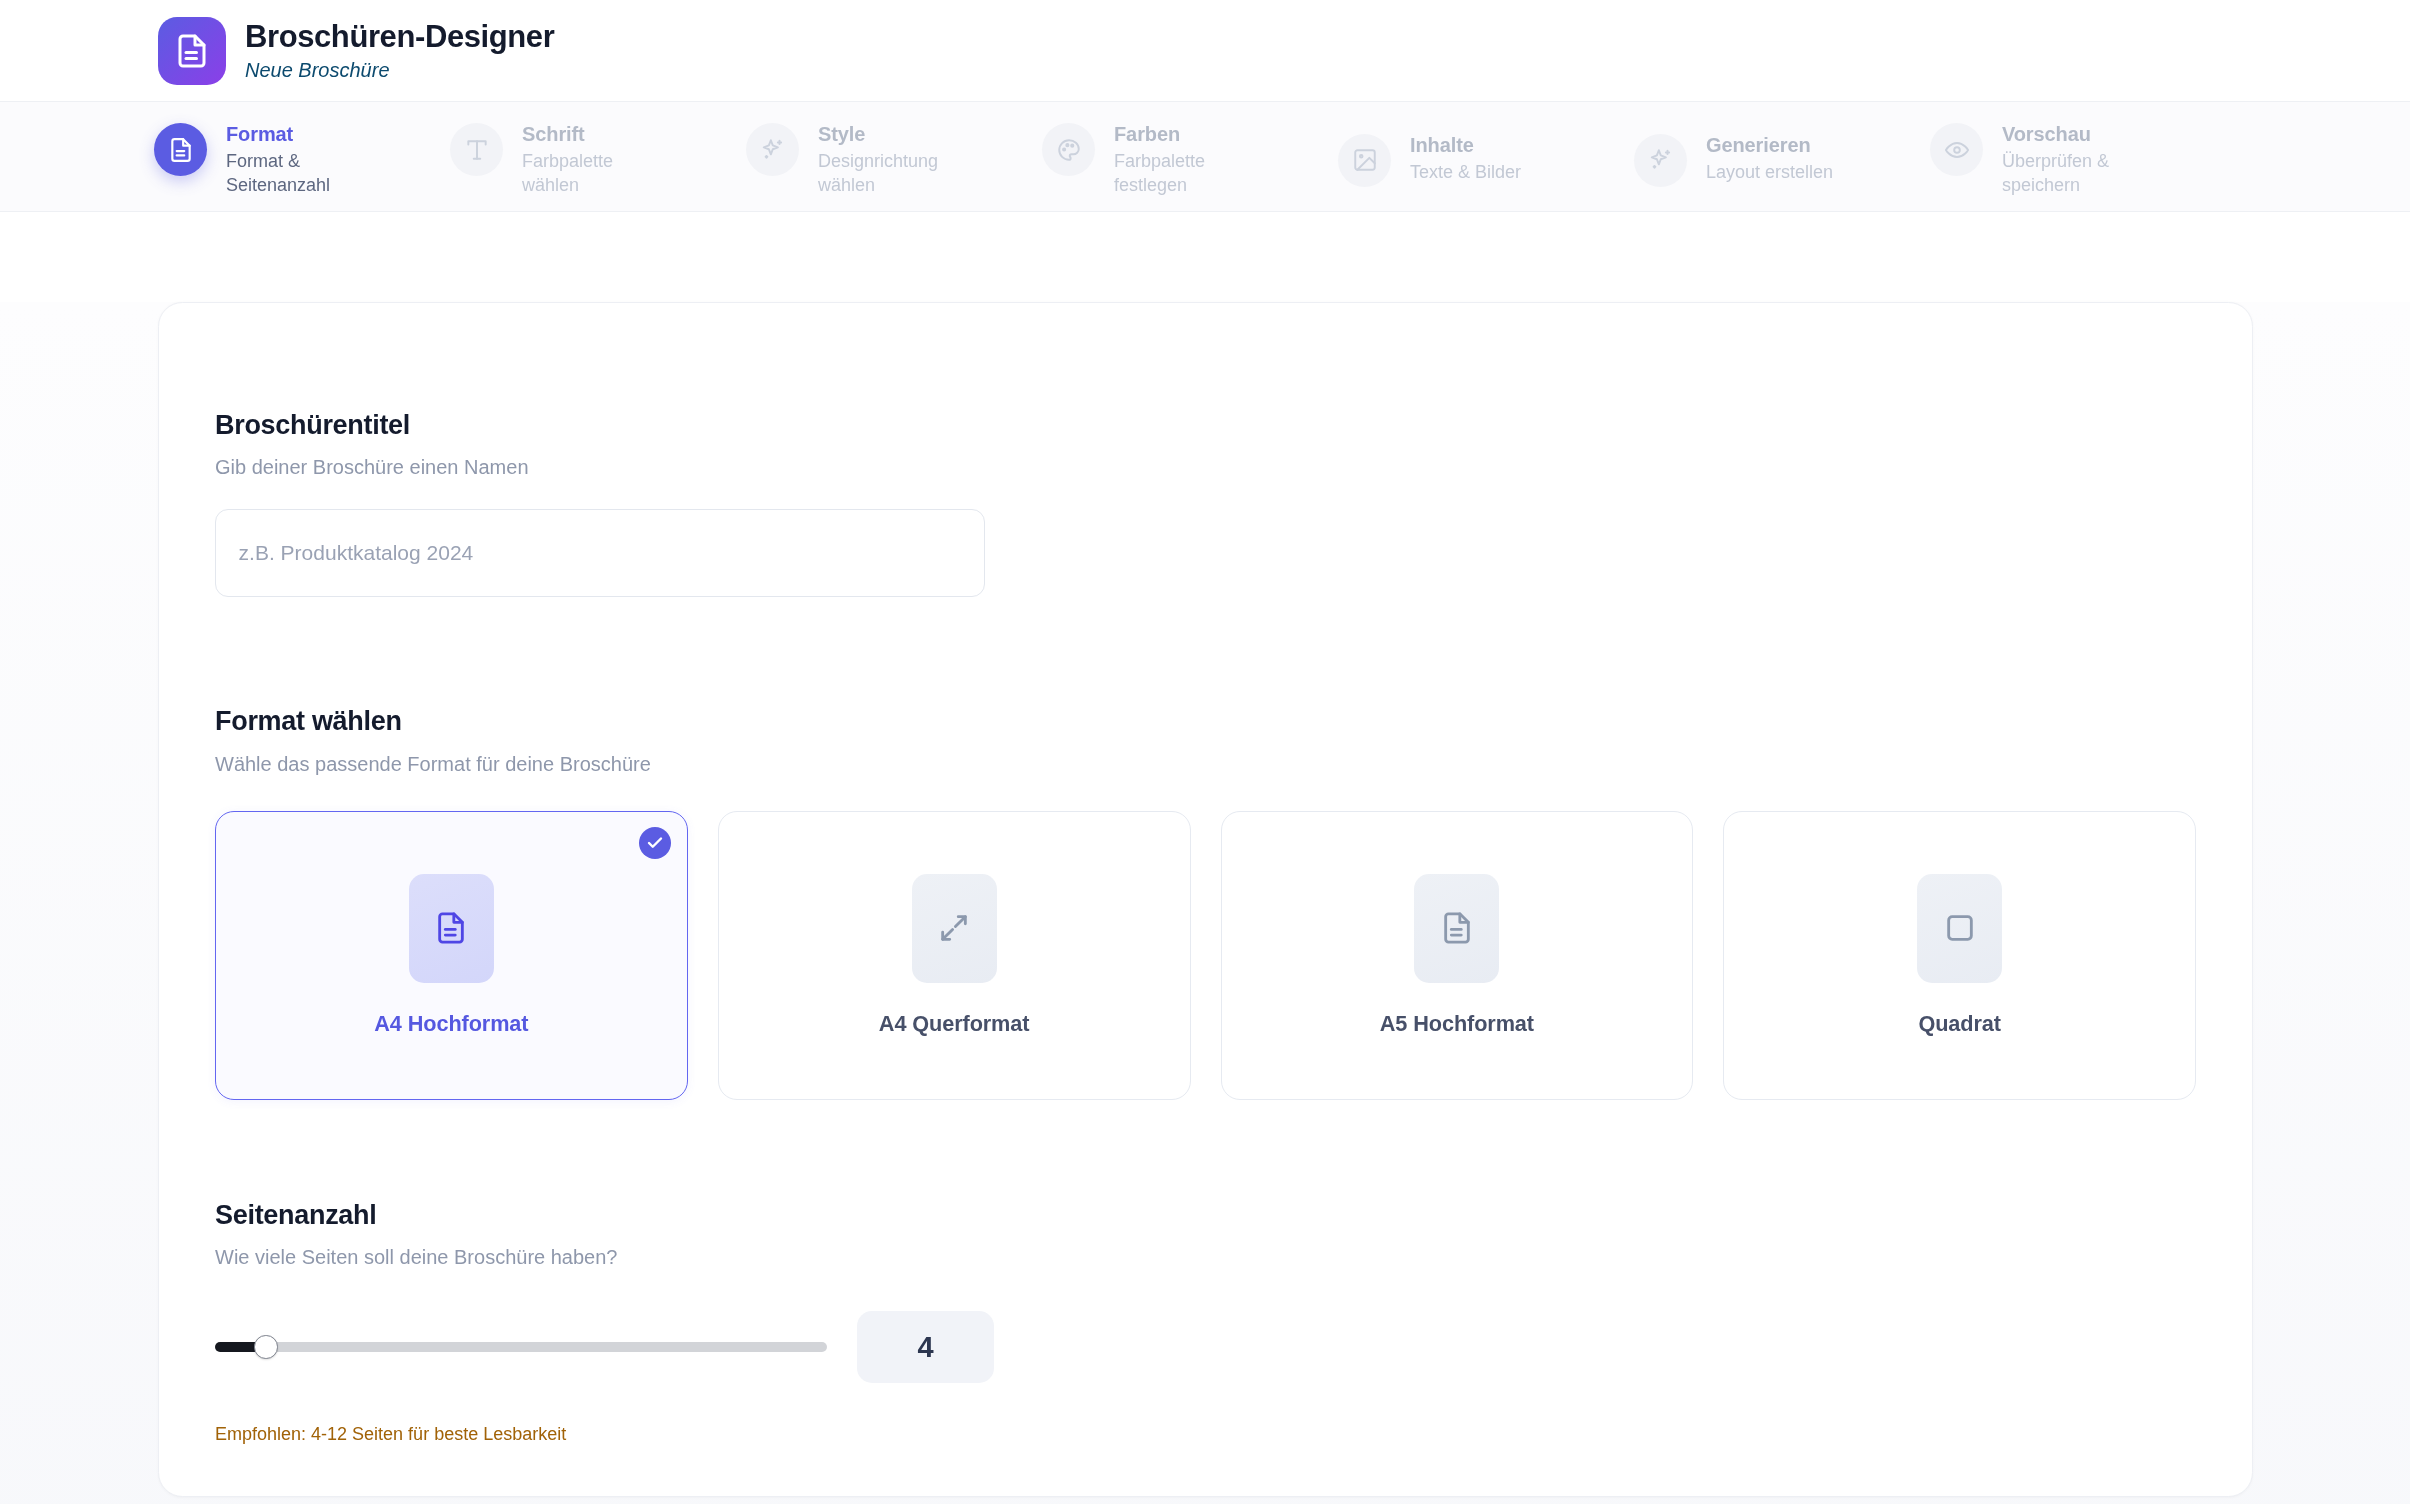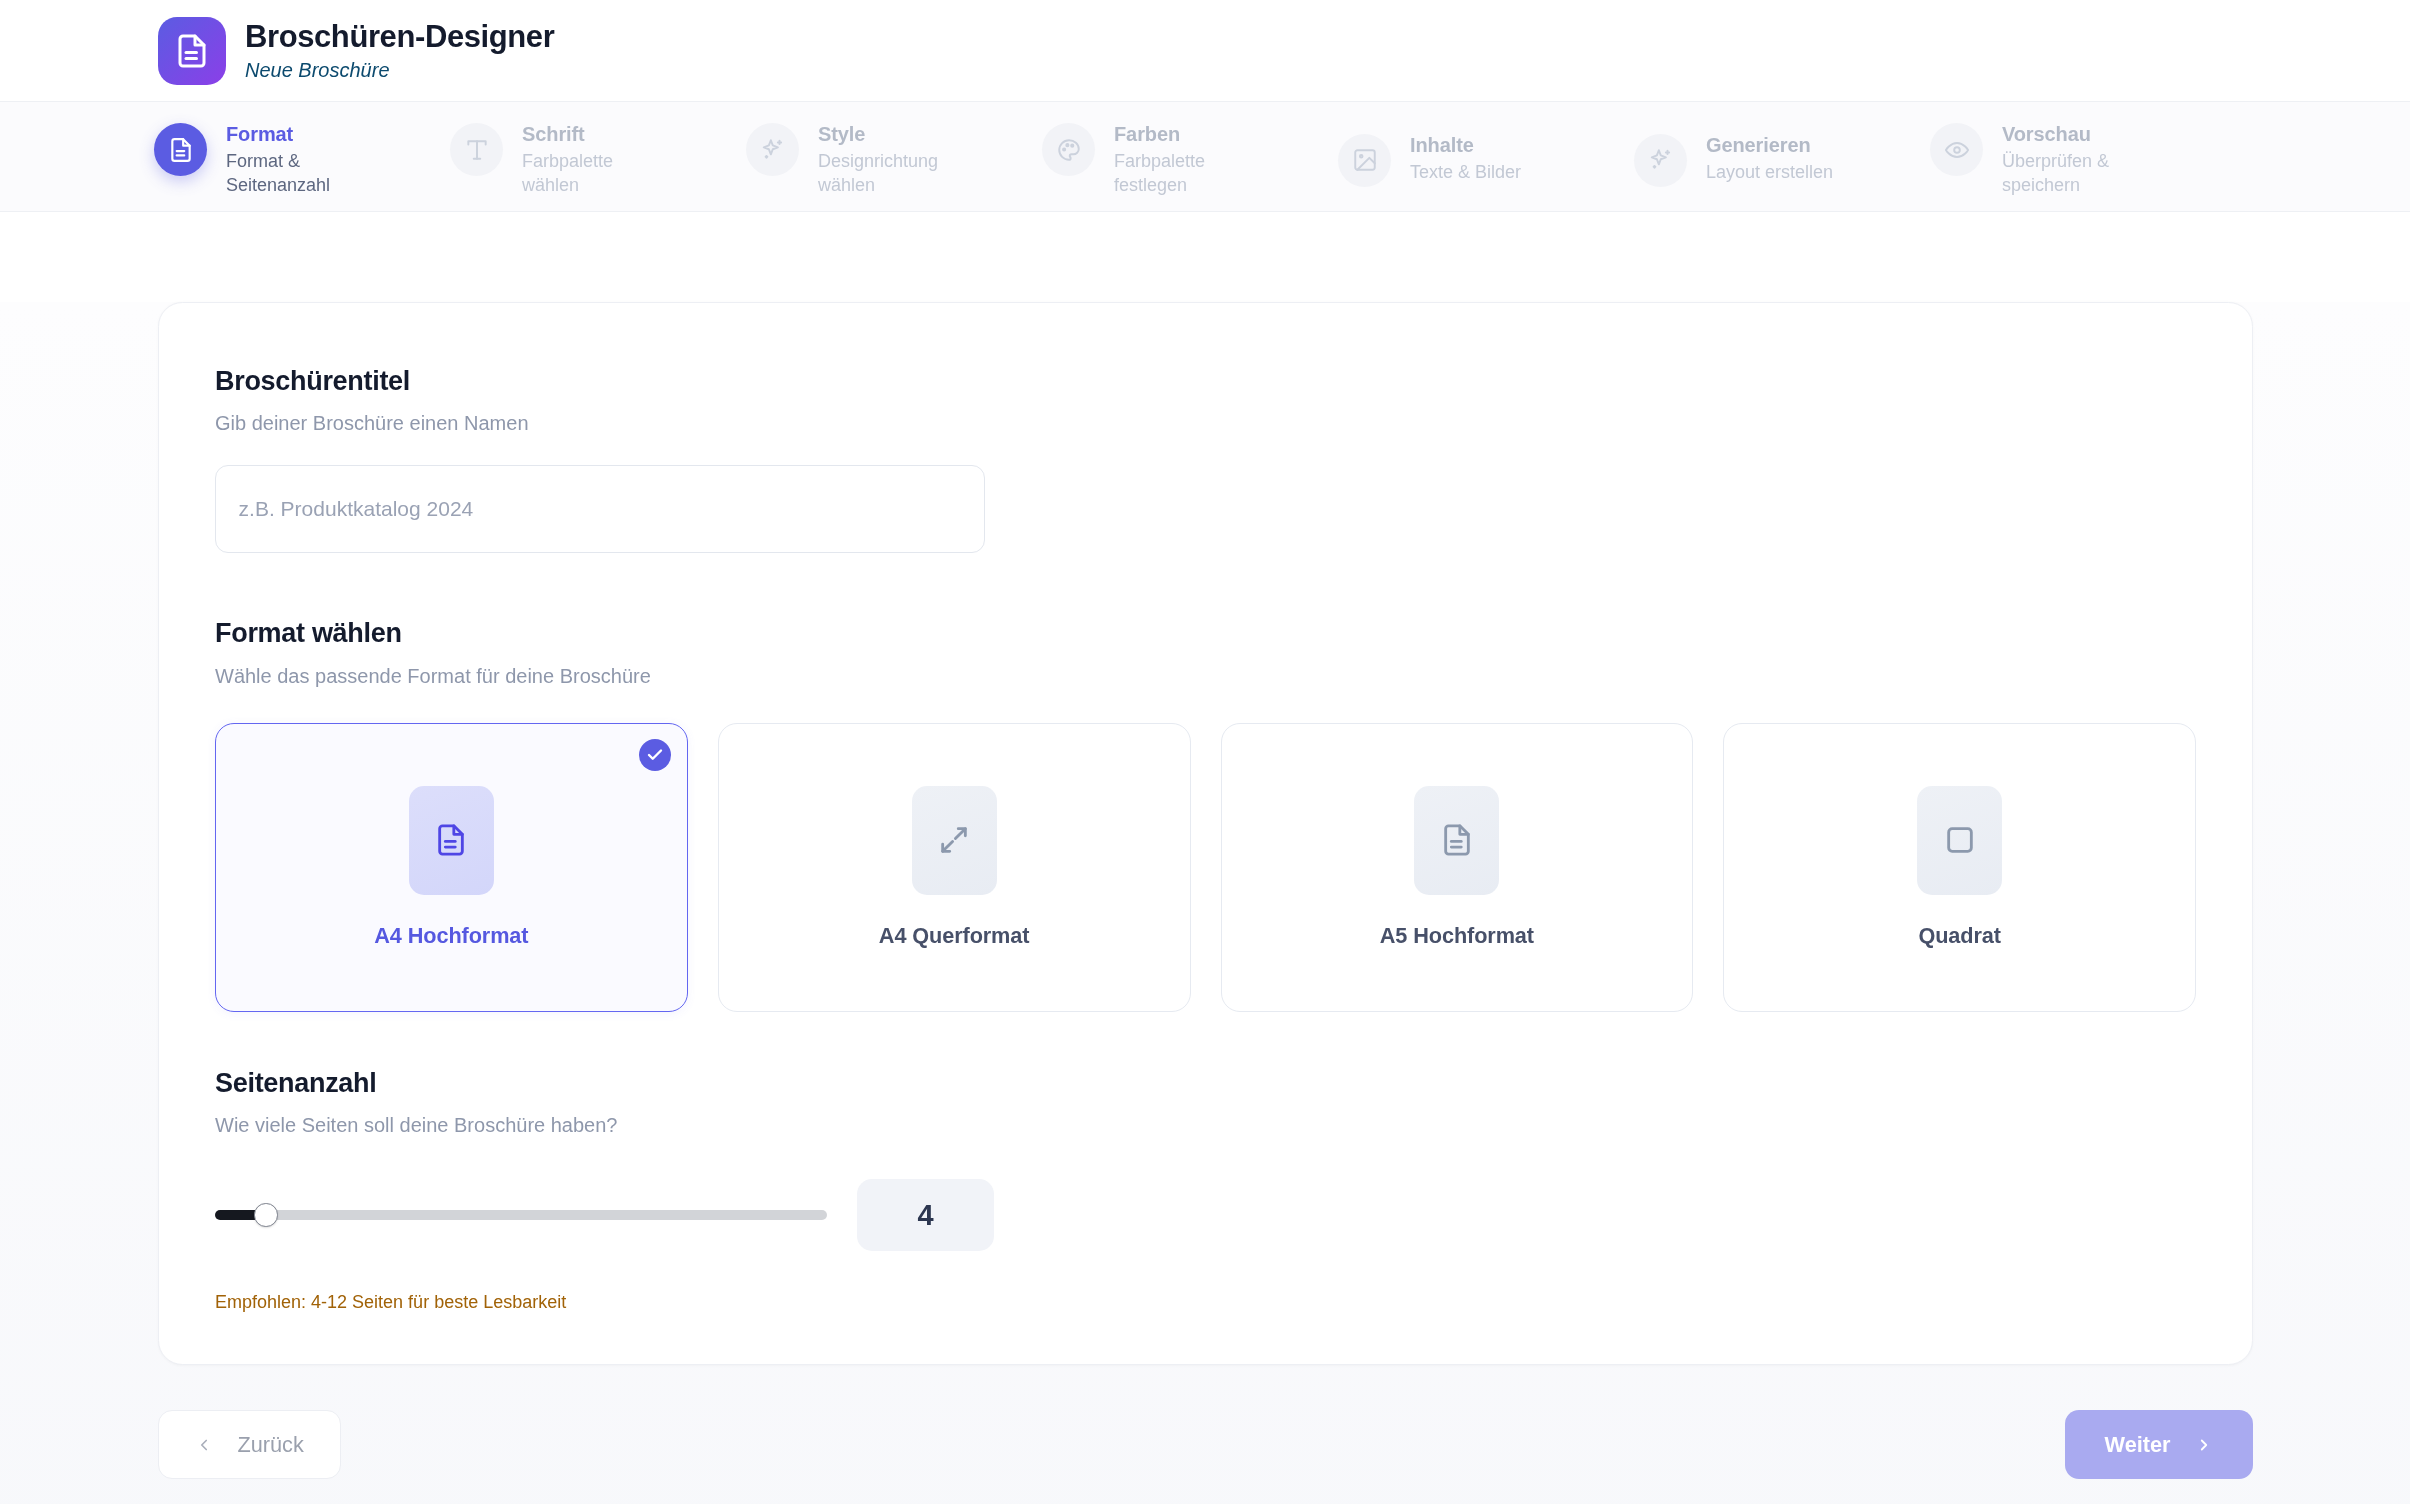--- a/index.html
+++ b/index.html
@@ -128,20 +128,21 @@
     padding: 62px 56px 51px 56px;
   }
 
   .section { margin-bottom: 0; }
   .section-title {
     font-size: 27px;
     font-weight: 700;
     color: #141b2d;
     letter-spacing: -0.3px;
     line-height: 1.2;
+    margin-top: 44px;
   }
   .section-sub {
     font-size: 20px;
     color: #8e97ab;
     margin-top: 13px;
     line-height: 1.3;
   }
 
   .title-input {
     margin-top: 29px;

